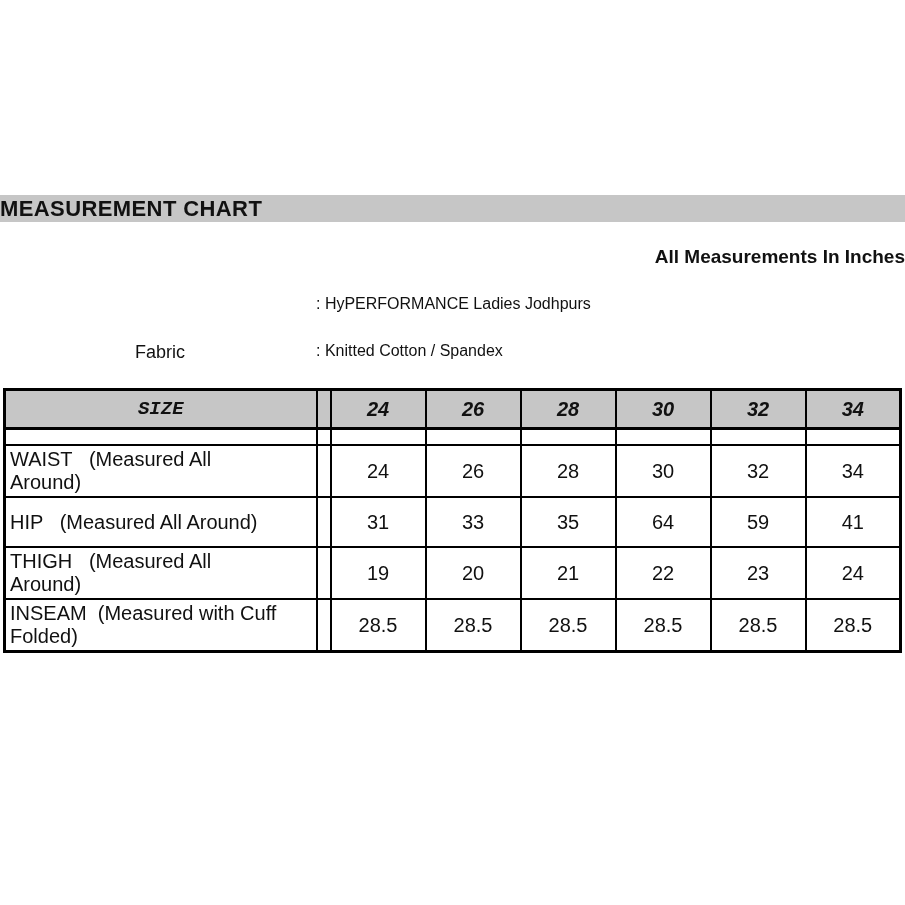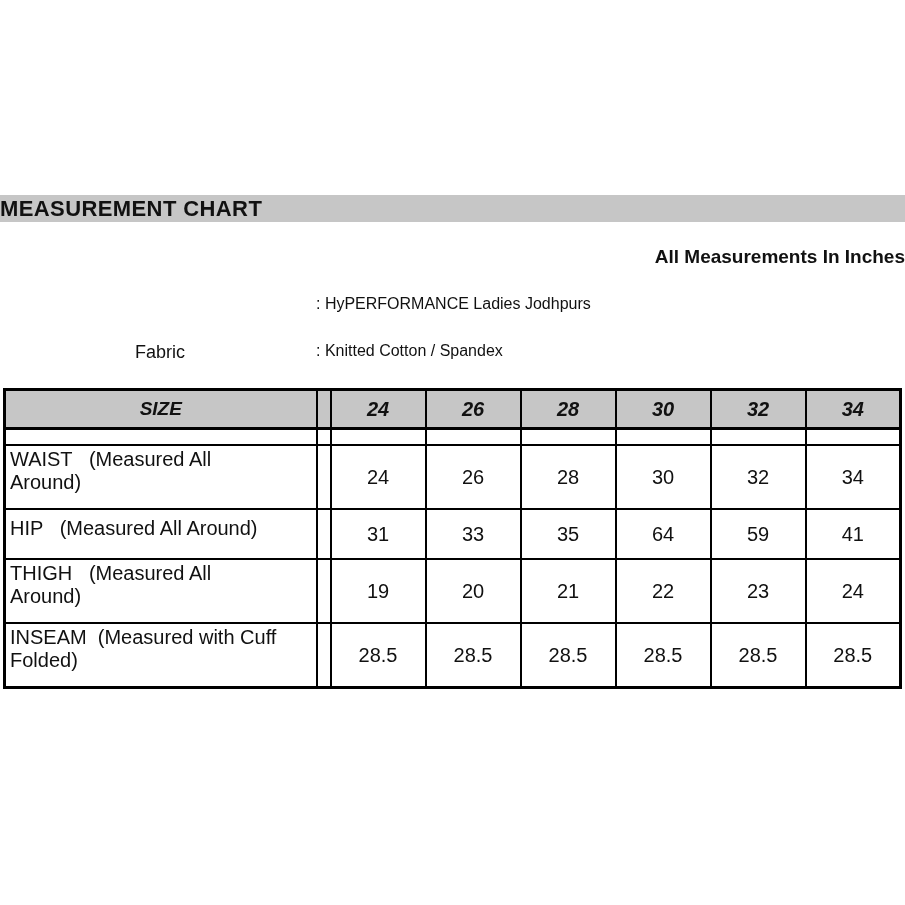--- a/index.html
+++ b/index.html
@@ -63,26 +63,26 @@
     padding: 0;
   }
   .size-table thead th {
     background: var(--header_bg);
     font-style: italic;
     font-weight: bold;
     height: 36px;
     border-bottom: 3px solid var(--border);
     text-align: center;
   }
-  .size-table thead th.label-col { font-size: 19px; }
+  .size-table thead th.label-col { font-size: 19px; font-family: Liberation Mono, monospace; }
   .size-table tr.thin-row td { height: 14px; }
   .size-table tr.data-row { height: 50px; }
   .size-table td.row-label {
     text-align: left;
-    padding: 2px 30px 14px 4px;
+    padding: 2px 30px 2px 4px;
     white-space: pre-wrap;
     line-height: 23px;
   }
   .size-table td.val { text-align: center; }
 </style>
 </head>
 <body>
 
 <div class="page">
 

